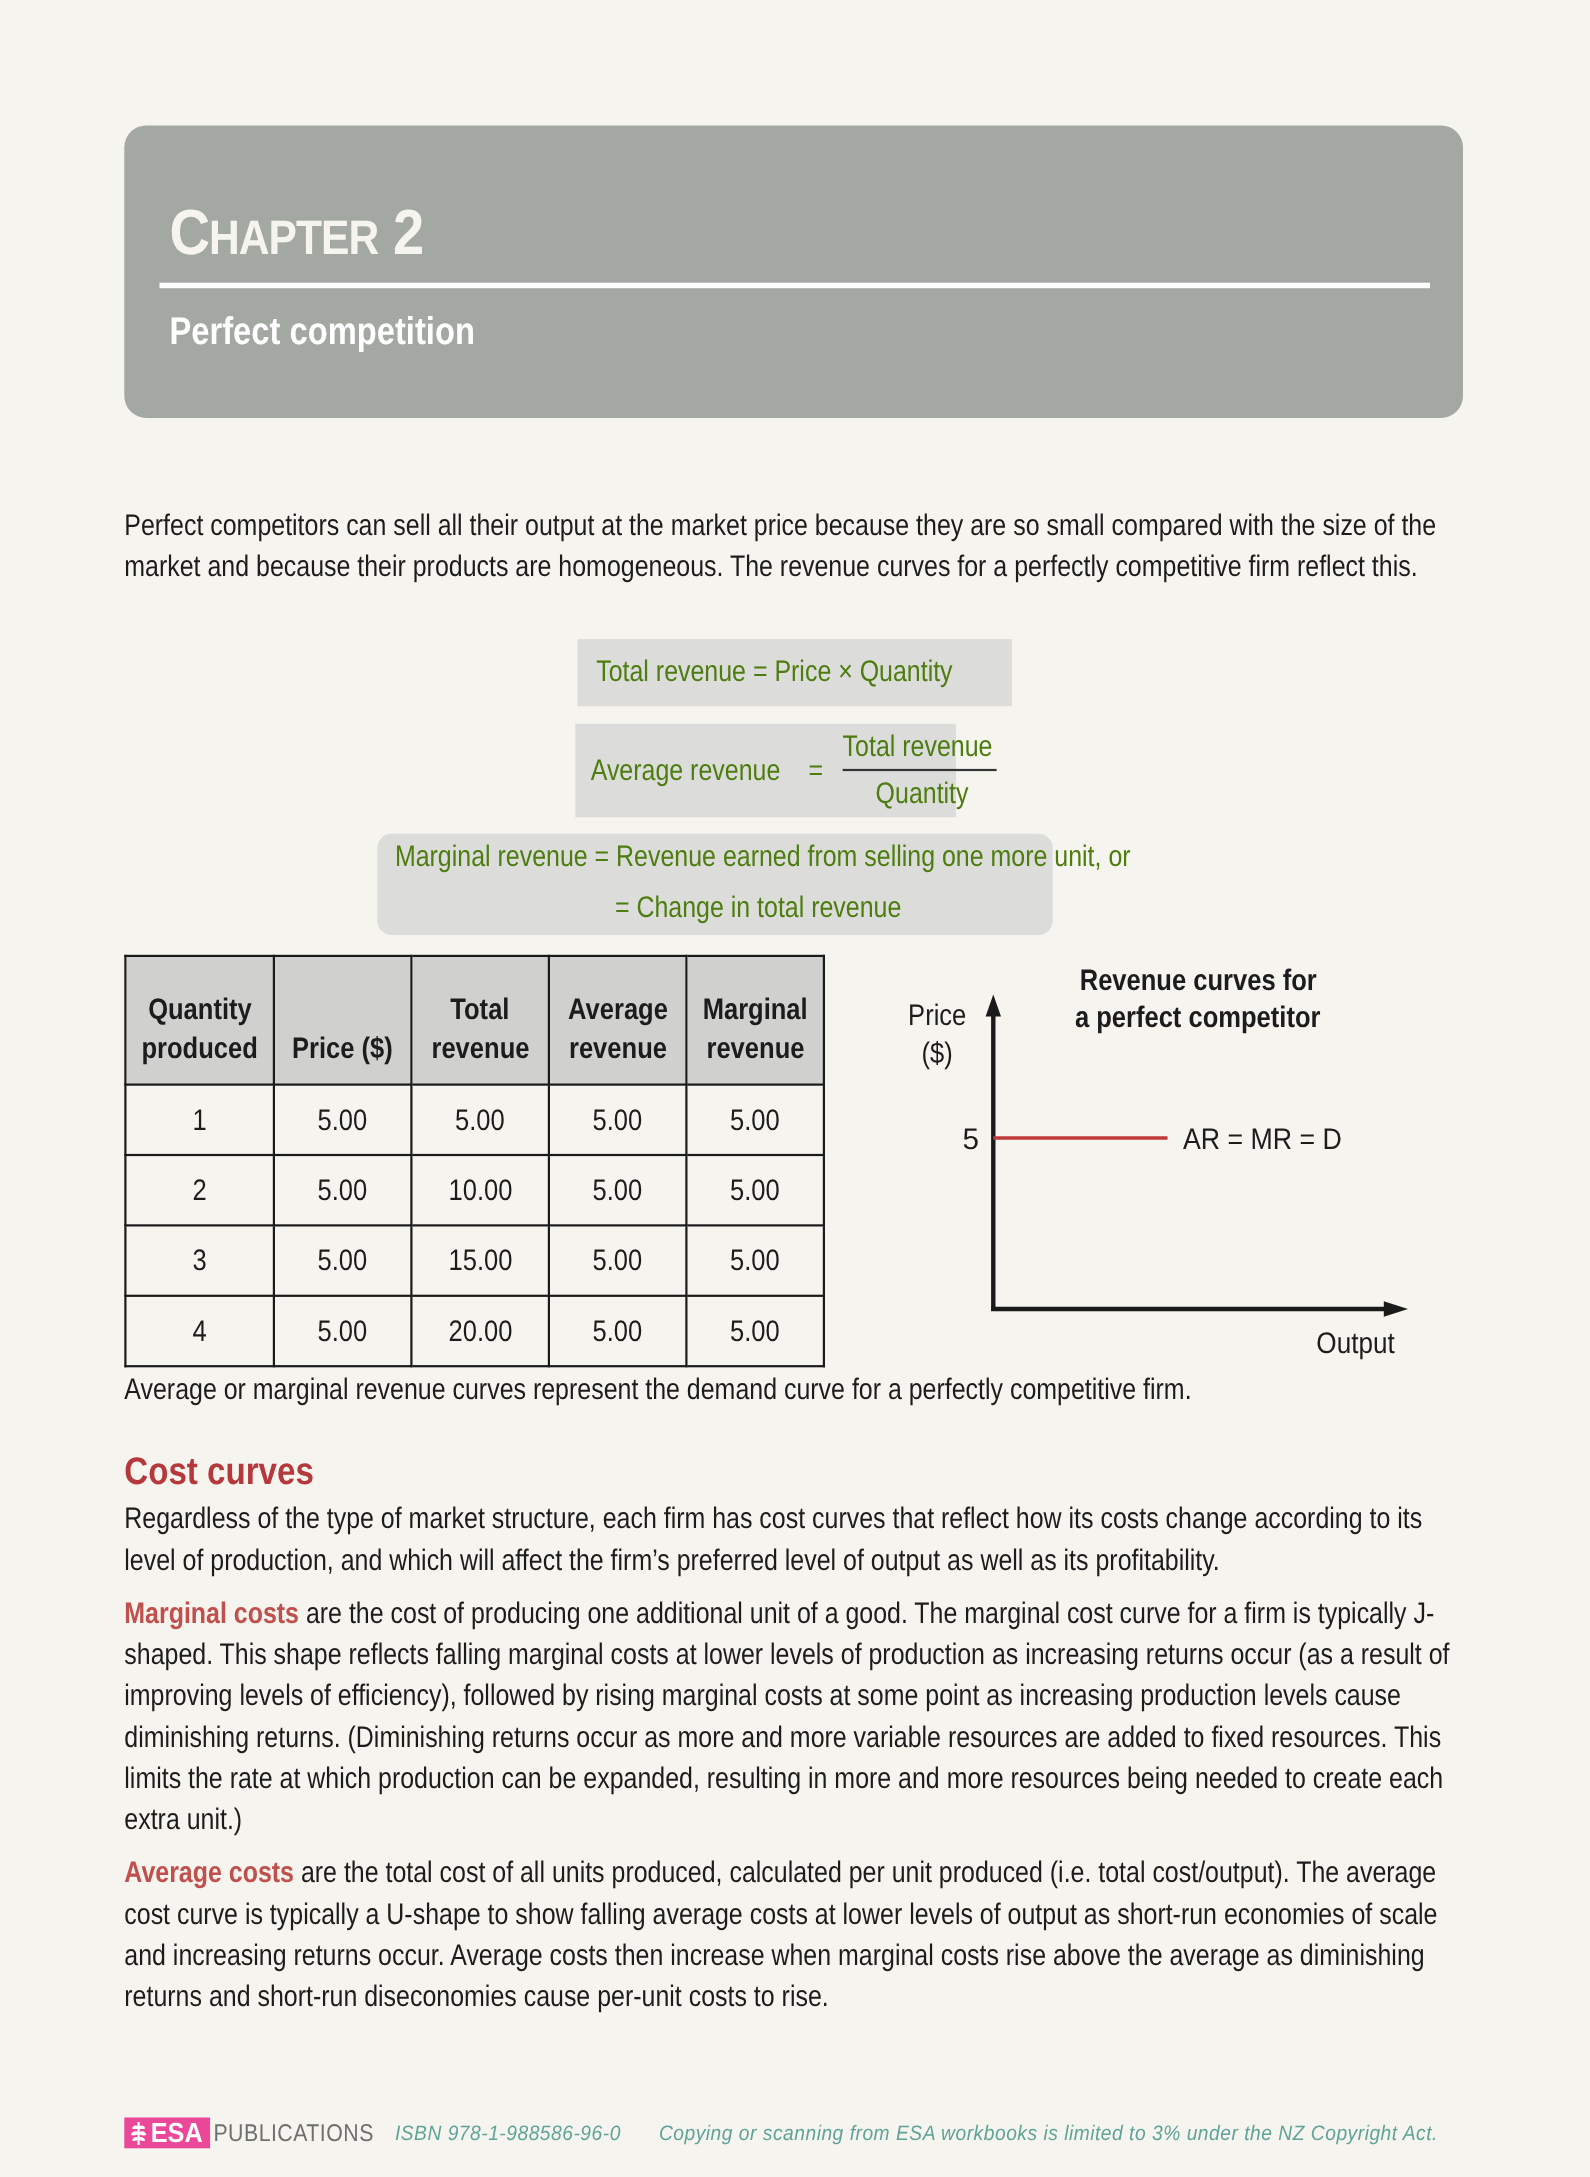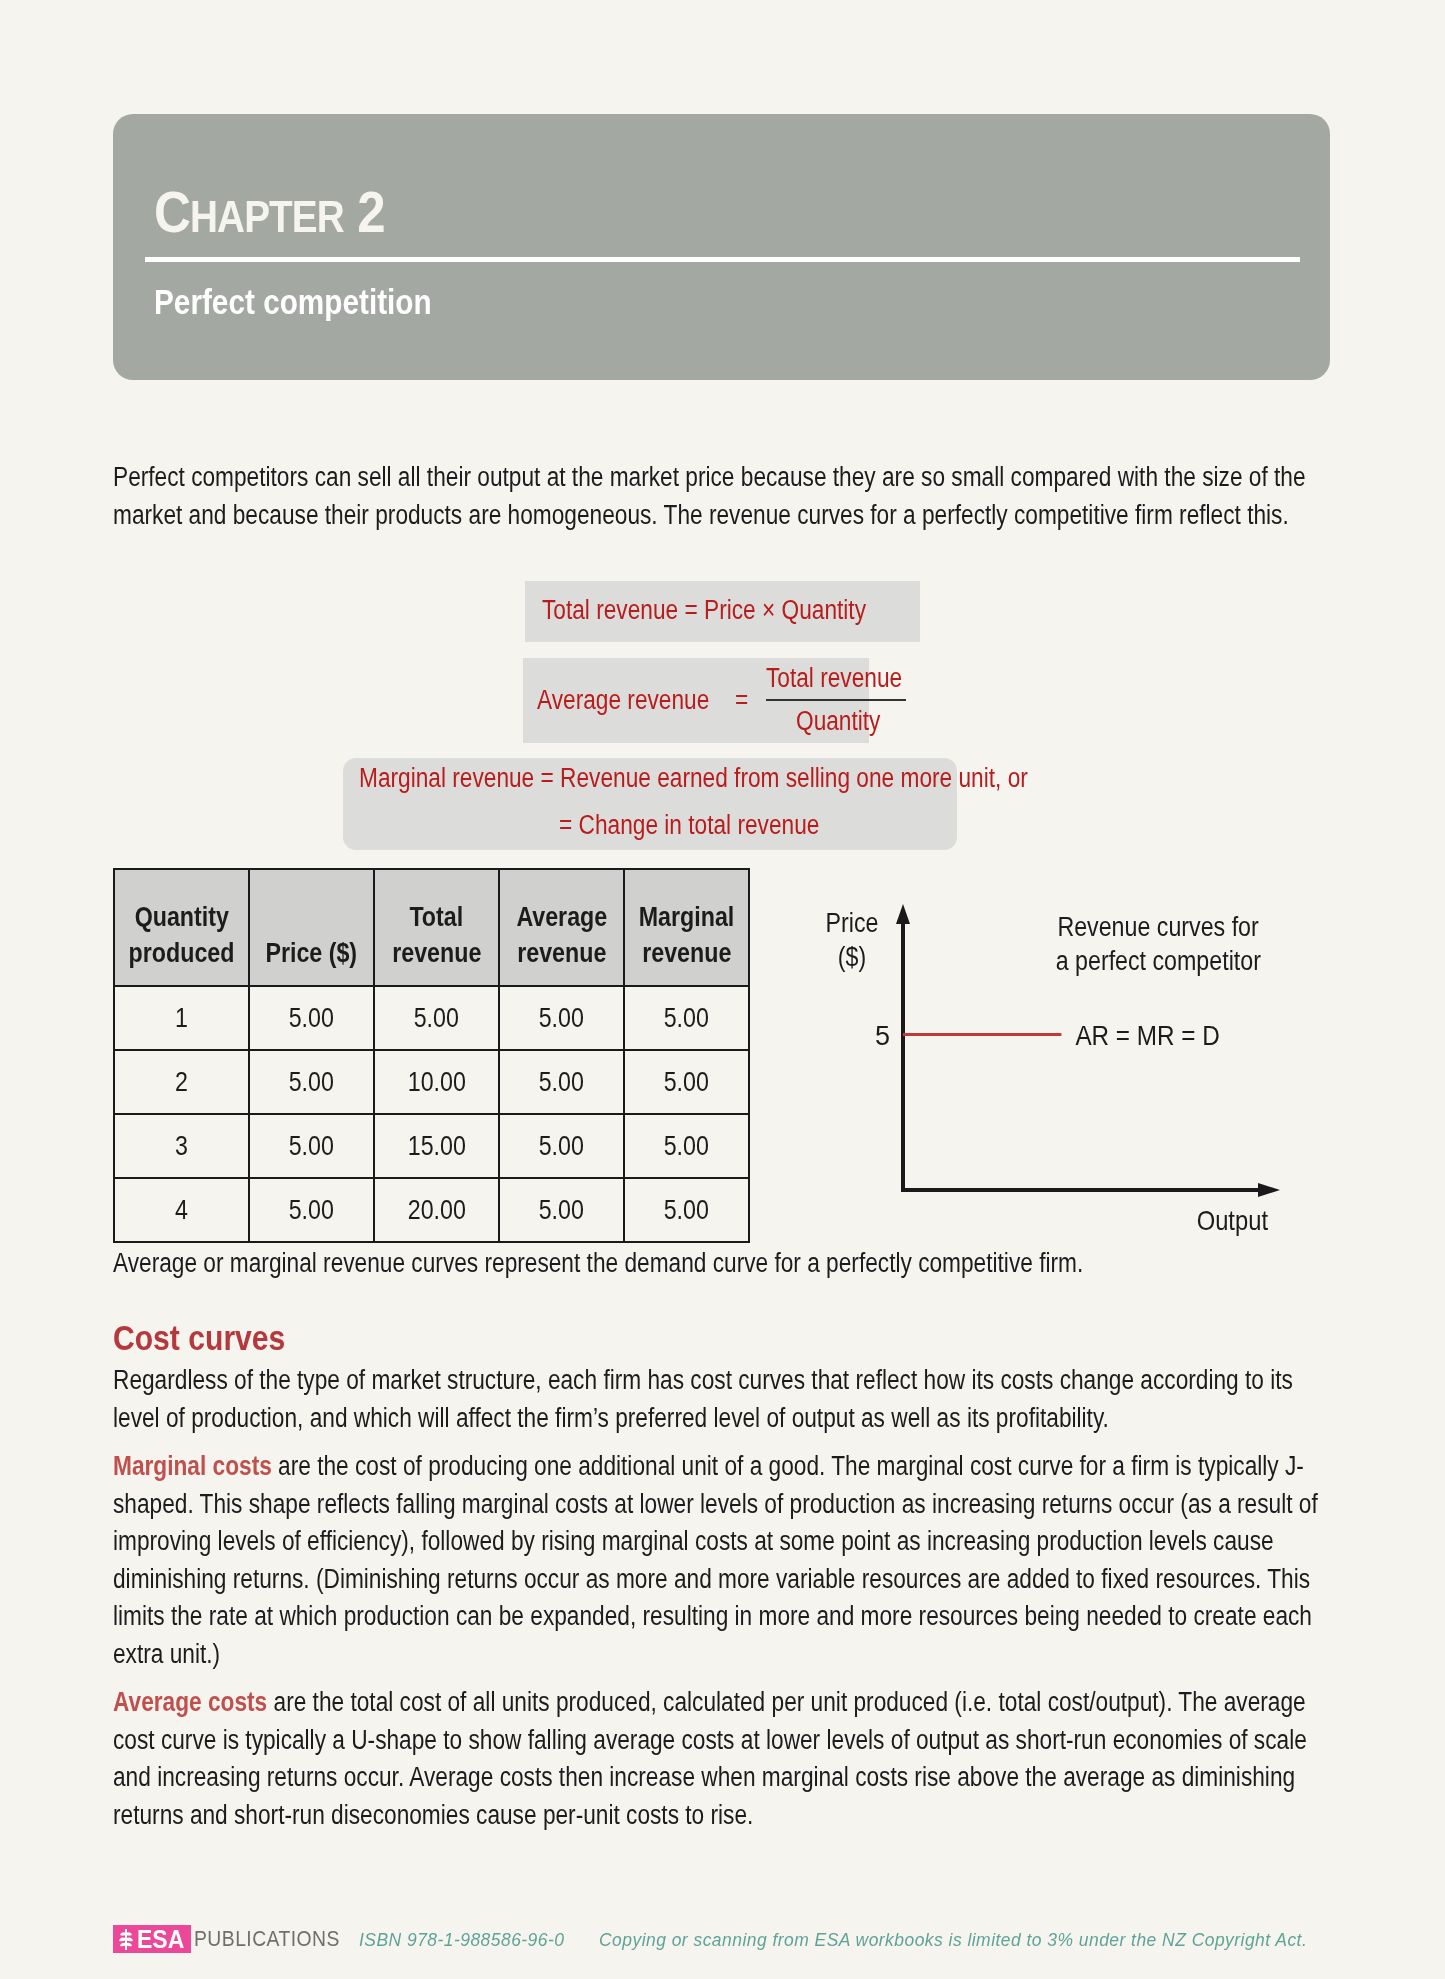--- a/index.html
+++ b/index.html
@@ -46,21 +46,21 @@
     transform: scaleX(0.86); transform-origin: left top; white-space: nowrap;
   }
   #cost-intro { left: 113px; top: 1362px; width: 1440px; }
   #mc-para { left: 113px; top: 1448px; width: 1440px; }
   #ac-para { left: 113px; top: 1684px; width: 1440px; }
   .term { color: #c0504d; font-weight: bold; }
 
   
   .fbox {
     background: #dcdddb; position: absolute;
-    font-family: "Liberation Sans", sans-serif; font-size: 27px; color: #b91c1c;
+    font-family: "Liberation Sans", sans-serif; font-size: 27px; color: #4d7c0f;
   }
   .fbox .inner { transform: scaleX(0.84); transform-origin: left top; white-space: nowrap; position: absolute; }
   #fbox-total { left: 525px; top: 581px; width: 395px; height: 61px; }
   #fbox-total .inner { left: 17px; top: 14px; }
   #fbox-avg { left: 523px; top: 658px; width: 346px; height: 85px; }
   #fbox-avg .lhs { left: 14px; top: 27px; }
   #fbox-avg .eq { left: 212px; top: 27px; }
   #fbox-avg .num { left: 243px; top: 5px; }
   #fbox-avg .den { left: 273px; top: 48px; }
   #fbox-avg .bar { position: absolute; left: 243px; top: 41px; width: 140px; height: 1.5px; background: #333; }
@@ -83,22 +83,22 @@
   }
   #rev-table td { height: 62px; font-size: 27px; text-align: center; }
   .cell-txt { display: inline-block; transform: scaleX(0.86); transform-origin: center; white-space: nowrap; }
   .col0 { width: 135px; } .col1 { width: 125px; } .col2 { width: 125px; }
   .col3 { width: 125px; } .col4 { width: 125px; }
 
   
   #graph { position: absolute; left: 800px; top: 860px; width: 520px; height: 380px; }
   #graph text { font-family: "Liberation Sans", sans-serif; }
   #graph-title {
-    left: 963px; top: 874px; width: 390px; text-align: center;
-    font-weight: normal; font-size: 27px; line-height: 34px; margin-top: 36px;
+    left: 894px; top: 874px; width: 390px; text-align: center;
+    font-weight: bold; font-size: 27px; line-height: 34px;
   }
   #graph-title span { display: inline-block; transform: scaleX(0.86); white-space: nowrap; }
 
   
   #footer-logo {
     left: 113px; top: 1925px; height: 28px; width: 78px; background: #ec4899;
     color: #fff; font-weight: bold; font-size: 25px; line-height: 28px;
   }
   #footer-logo .leaf { position: absolute; left: 4px; top: 2px; width: 18px; height: 24px; }
   #footer-logo .esa { position: absolute; left: 24px; top: 0; transform: scaleX(0.92); transform-origin: left; }

